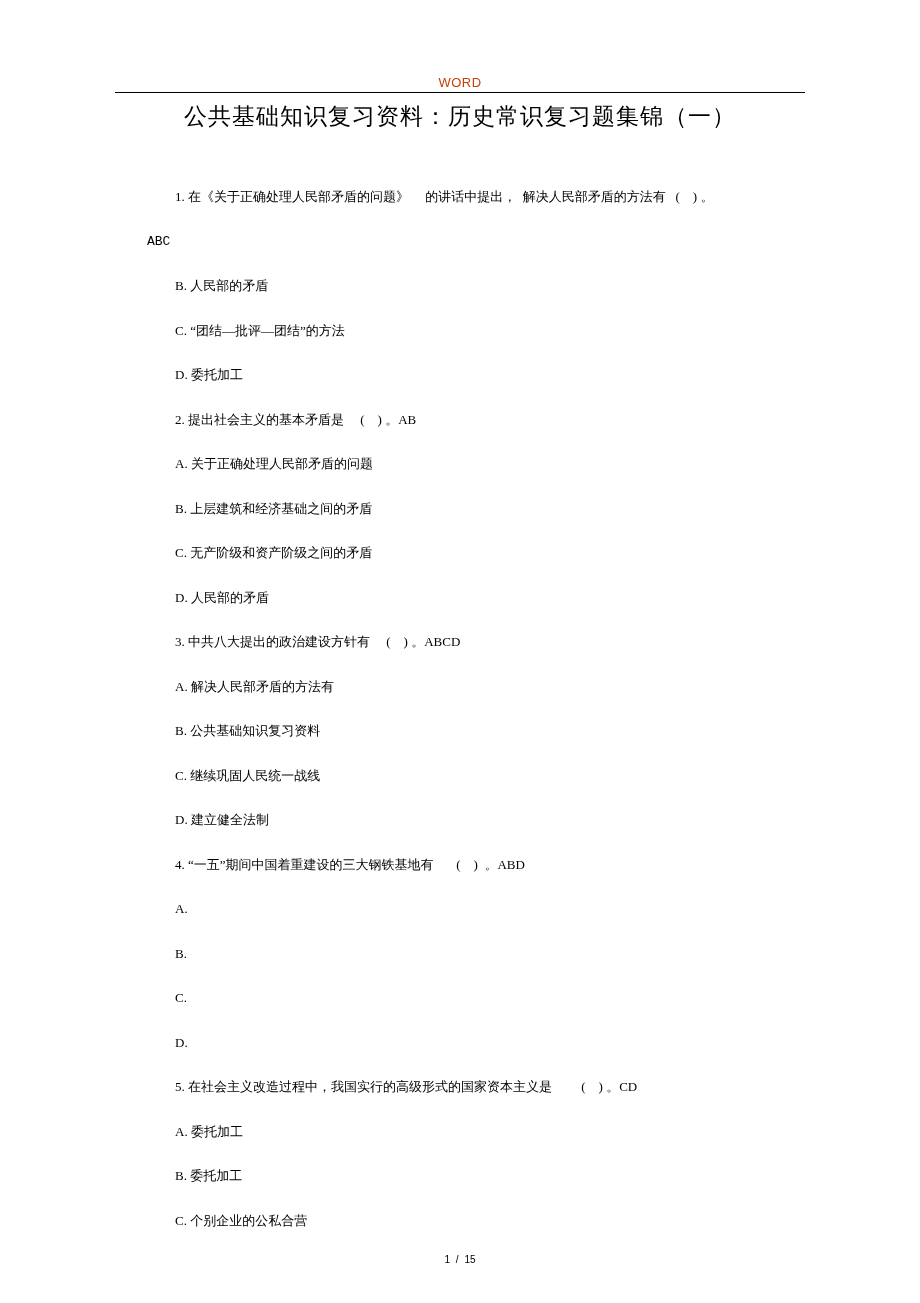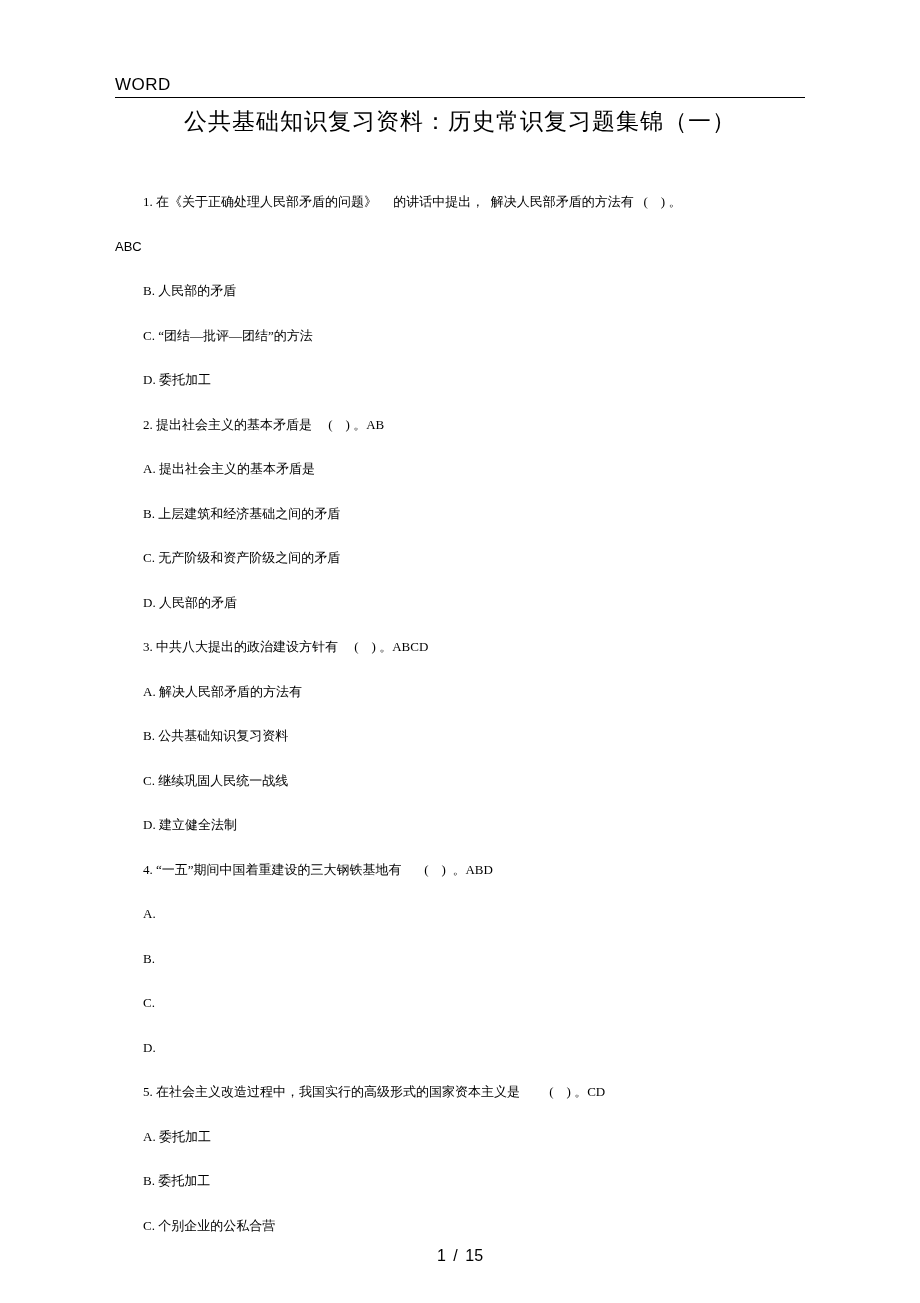--- a/index.html
+++ b/index.html
@@ -13,23 +13,23 @@
     .page {
       padding: 75px 115px 40px 115px;
       position: relative;
       height: 100%;
     }
     .header-wrap {
       margin-bottom: 8px;
     }
     .header-label {
       font-family: Arial, "Helvetica", sans-serif;
-      font-size: 17px;
-      text-align: left;
-      color: #000000;
+      font-size: 13px;
+      text-align: center;
+      color: #c2410c;
       letter-spacing: 0.5px;
       padding-bottom: 2px;
     }
     .header-rule-top {
       border-bottom: 1.5px solid #000;
       margin-bottom: 1px;
     }
     .title {
       font-family: "SimSun", "宋体", serif;
       font-size: 23px;
@@ -40,38 +40,39 @@
       color: #000;
     }
     .body-lines {
       font-size: 13px;
       line-height: 1.5;
       color: #000;
     }
     .line {
       margin-bottom: 25px;
       white-space: pre;
+      margin-left: 32px;
     }
     .indent {
       padding-left: 28px;
     }
     .no-indent {
       padding-left: 0;
     }
     .arial-mix {
-      font-family: Liberation Sans, sans-serif;
+      font-family: Liberation Mono, monospace;
     }
     .footer {
       position: absolute;
       bottom: 38px;
       left: 0;
       right: 0;
       text-align: center;
       font-family: Arial, sans-serif;
-      font-size: 16px;
+      font-size: 10px;
       color: #000;
     }
     .footer .slash {
       margin: 0 3px;
     }
   </style>
 </head>
 <body>
 
 <div class="page">
@@ -85,21 +86,21 @@
 
   <div class="body-lines">
 
     <div class="line indent">1. 在《关于正确处理人民部矛盾的问题》     的讲话中提出，  解决人民部矛盾的方法有   (    ) 。</div>
     <div class="line no-indent arial-mix">ABC</div>
     <div class="line indent">B. 人民部的矛盾</div>
     <div class="line indent">C. “团结—批评—团结”的方法</div>
     <div class="line indent">D. 委托加工</div>
 
     <div class="line indent">2. 提出社会主义的基本矛盾是     (    ) 。AB</div>
-    <div class="line indent">A. 提出社会主义的基本矛盾是</div>
+    <div class="line indent">A. 关于正确处理人民部矛盾的问题</div>
     <div class="line indent">B. 上层建筑和经济基础之间的矛盾</div>
     <div class="line indent">C. 无产阶级和资产阶级之间的矛盾</div>
     <div class="line indent">D. 人民部的矛盾</div>
 
     <div class="line indent">3. 中共八大提出的政治建设方针有     (    ) 。ABCD</div>
     <div class="line indent">A. 解决人民部矛盾的方法有</div>
     <div class="line indent">B. 公共基础知识复习资料</div>
     <div class="line indent">C. 继续巩固人民统一战线</div>
     <div class="line indent">D. 建立健全法制</div>
 

